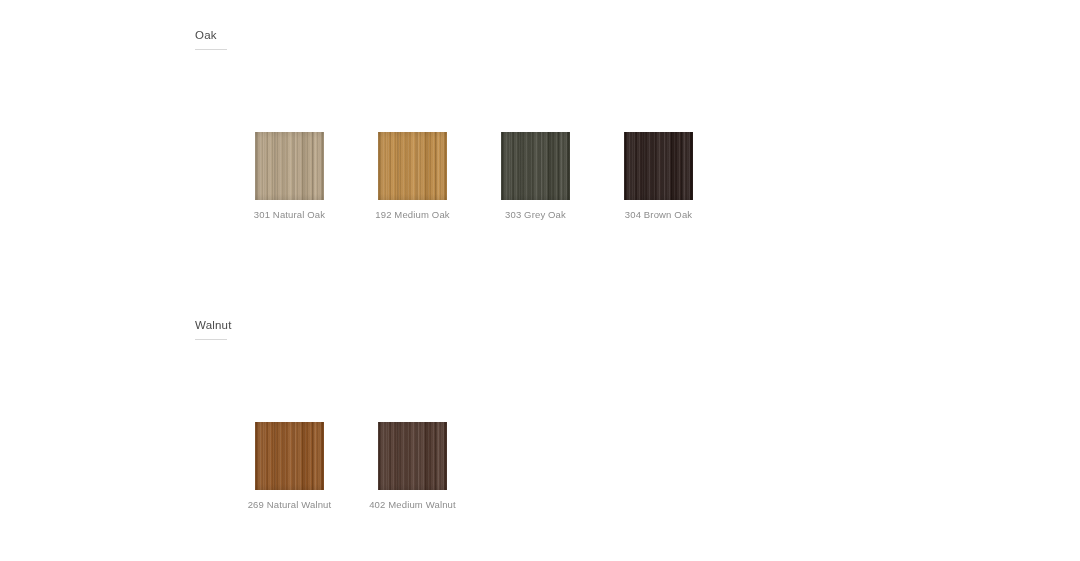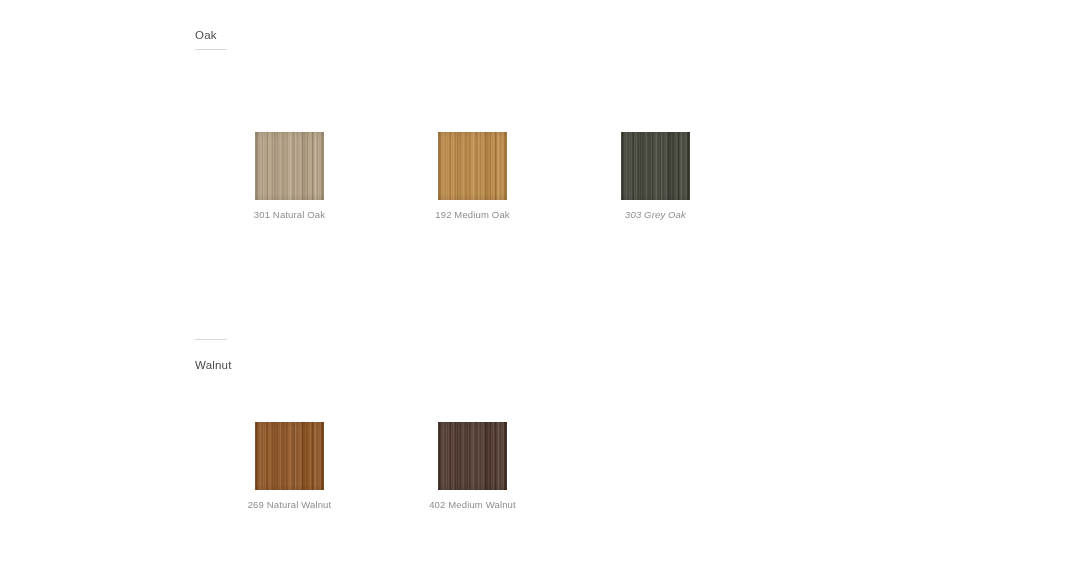--- a/index.html
+++ b/index.html
@@ -51,21 +51,21 @@
     background: #d8d8d8;
   }
 
   
   .swatch-row {
     position: absolute;
     left: 255px;
     top: 104px;
     display: flex;
     flex-direction: row;
-    gap: 114px;
+    gap: 54px;
   }
 
   .swatch-cell {
     width: 69px;
     display: flex;
     flex-direction: column;
     align-items: center;
   }
 
   .swatch-tile {
@@ -151,29 +151,33 @@
         <div class="swatch-label" style="color: rgb(141, 141, 141);">301 Natural Oak</div>
       </div>
 
       <div class="swatch-cell">
         <div class="swatch-tile" style="background-color: rgb(189, 136, 65);"></div>
         <div class="swatch-label" style="color: rgb(141, 141, 141);">192 Medium Oak</div>
       </div>
 
       <div class="swatch-cell">
         <div class="swatch-tile" style="background-color: rgb(62, 63, 51);"></div>
-        <div class="swatch-label" style="color: rgb(141, 141, 141); font-style: italic;">303 Grey Oak</div>
+        <div class="swatch-label" style="color: rgb(141, 141, 141);">303 Grey Oak</div>
       </div>
 
+      <div class="swatch-cell">
+        <div class="swatch-tile" style="background-color: rgb(36, 22, 19);"></div>
+        <div class="swatch-label" style="color: rgb(141, 141, 141);">304 Brown Oak</div>
+      </div>
 
     </div>
   </div>
 
   <div class="section walnut">
-    <div class="section-heading" style="color: rgb(74, 74, 74); margin-top: 40px;">Walnut</div>
+    <div class="section-heading" style="color: rgb(74, 74, 74);">Walnut</div>
     <div class="section-rule" style="background: rgb(216, 216, 216);"></div>
 
     <div class="swatch-row">
 
 
       <div class="swatch-cell">
         <div class="swatch-tile" style="background-color: rgb(141, 79, 28);"></div>
         <div class="swatch-label" style="color: rgb(141, 141, 141);">269 Natural Walnut</div>
       </div>
 

